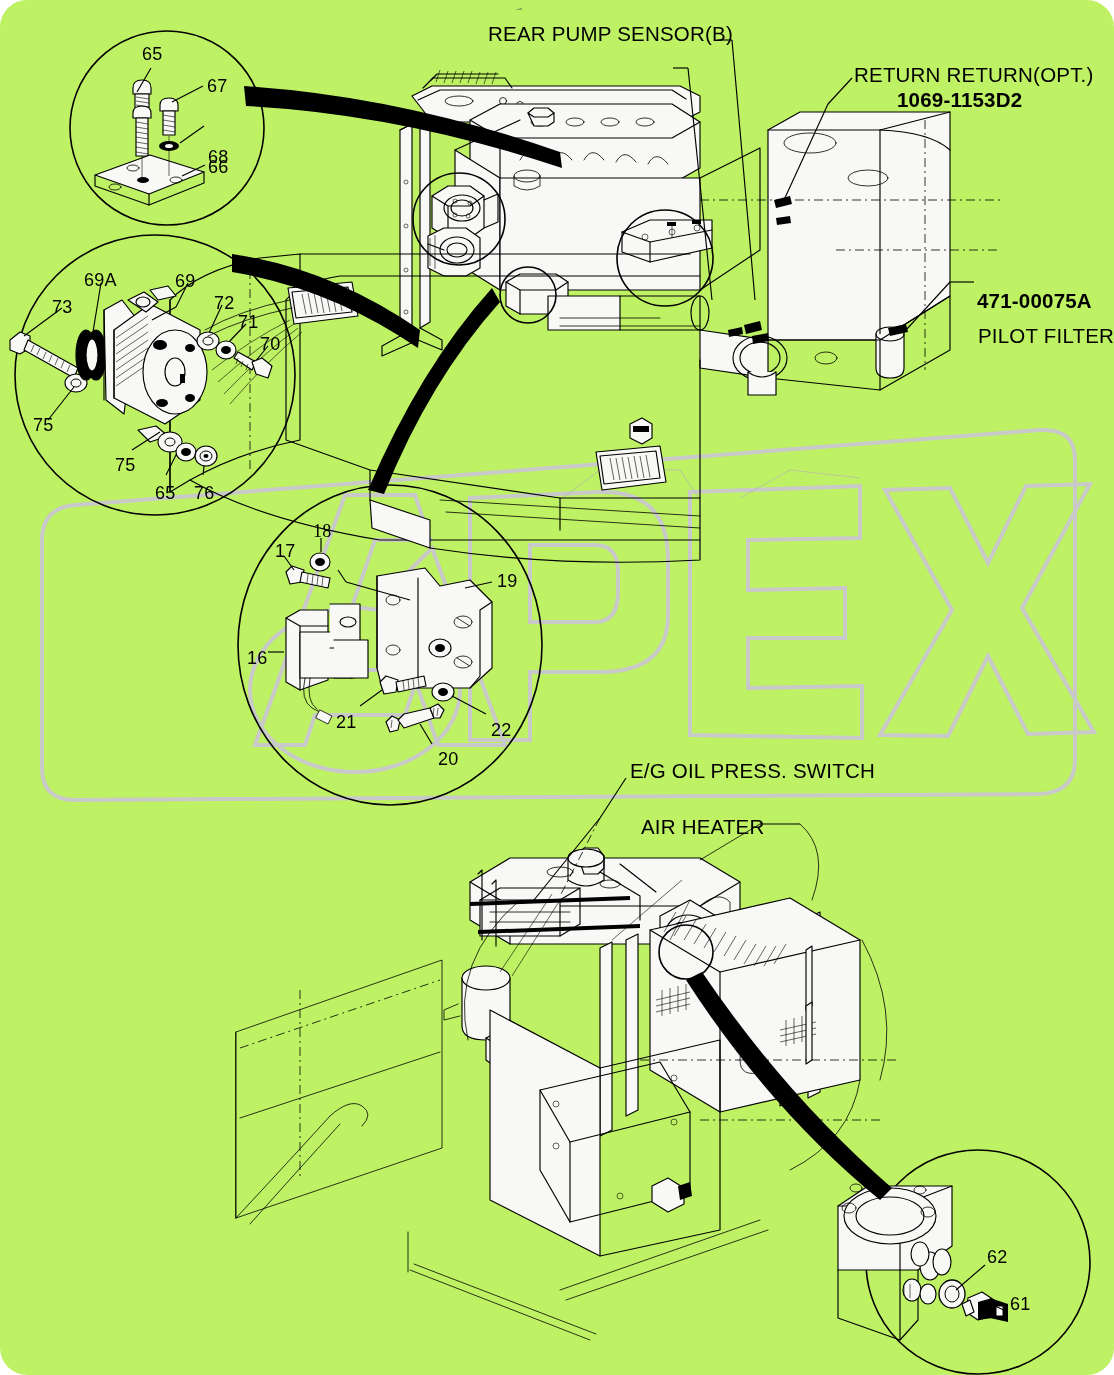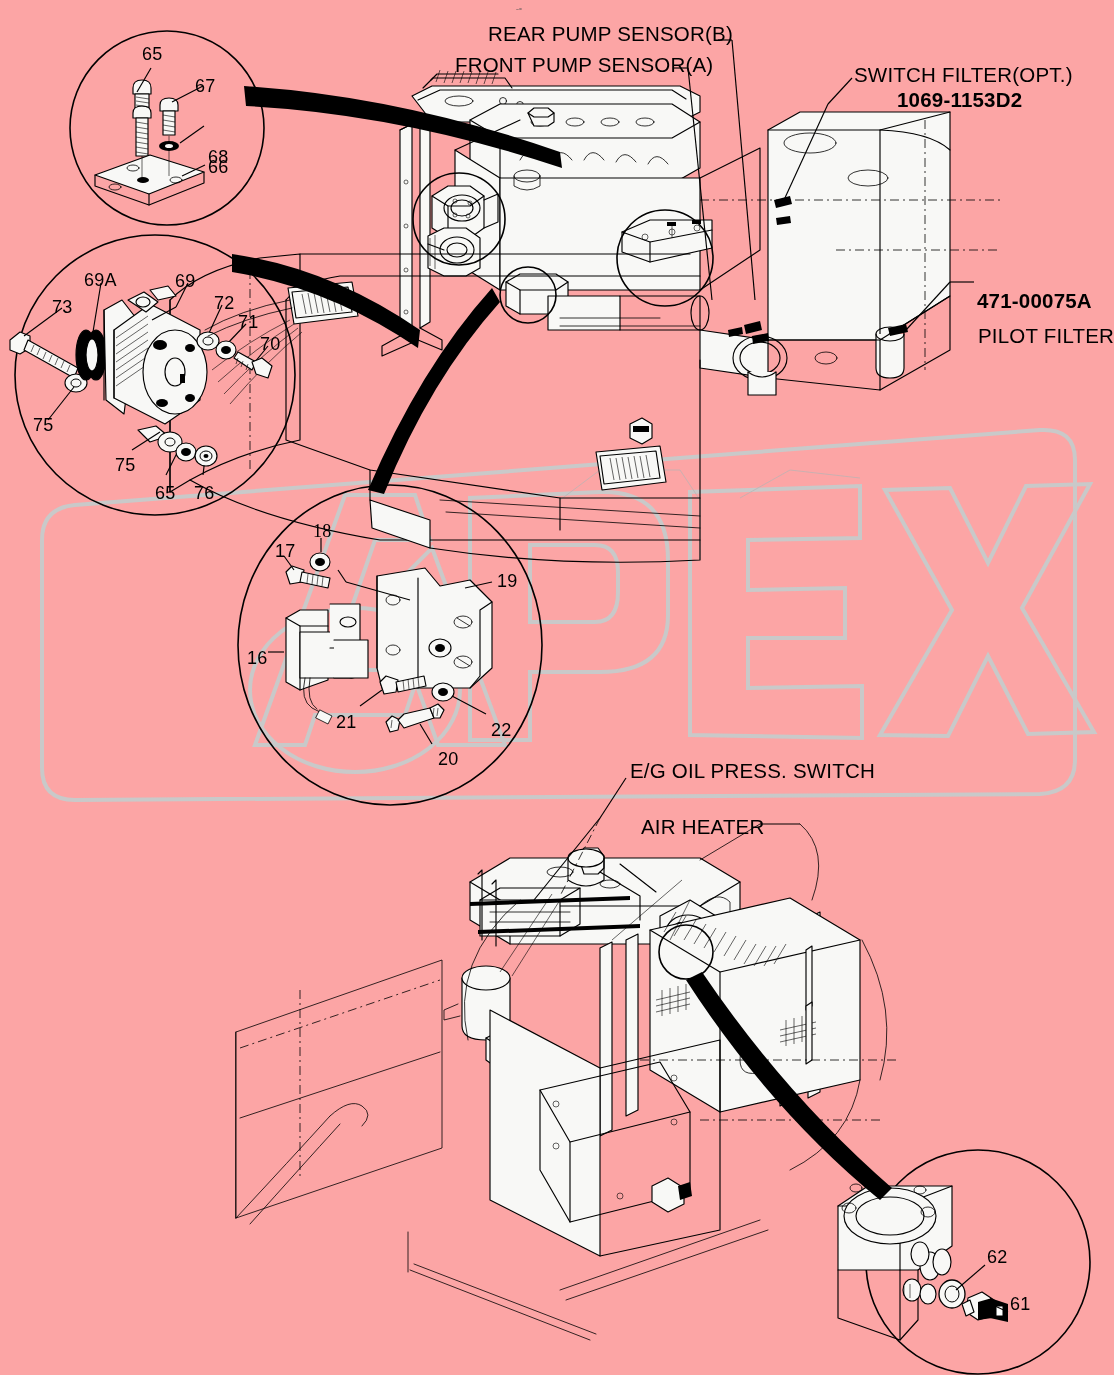--- a/index.html
+++ b/index.html
@@ -1,22 +1,23 @@
 <!DOCTYPE html>
 <html><head>
 <meta charset="utf-8">
 <title>Parts Diagram</title>
 <style>
   html,body{margin:0;padding:0;background:#ffffff;}
   body{font-family:"Liberation Sans", sans-serif;}
   #sheet{
     position:relative;
     width:1114px;height:1375px;
-    background:#fca5a5;
+    background:#bef264;
     overflow:hidden;
+    border-radius:27px;
   }
   #sheet svg{position:absolute;left:0;top:0;width:1114px;height:1375px;}
   .callout{
     position:absolute;
     font-family:"Liberation Sans", sans-serif;
     color:#000;
     white-space:pre;
     letter-spacing:0.2px;
   }
   .cap{font-size:20.5px;font-weight:400;}
@@ -882,30 +883,29 @@
       <path d="M232 254 Q330 268 420 330 L418 348 Q330 288 232 272 Z"></path>
 
       <path d="M500 302 Q430 380 384 494 L368 490 Q420 368 492 288 Z"></path>
 
       <path d="M686 980 Q770 1110 880 1200 L892 1188 Q786 1096 702 972 Z"></path>
     </g>
 
   </svg>
 
   <div class="callout cap" style="left:488px;top:22px;">REAR PUMP SENSOR(B)</div>
-  <div class="callout cap" style="left:455px;top:53px;">FRONT PUMP SENSOR(A)</div>
-  <div class="callout cap" style="left:854px;top:63px;">SWITCH FILTER(OPT.)</div>
+  <div class="callout cap" style="left:854px;top:63px;">RETURN RETURN(OPT.)</div>
   <div class="callout cap" style="left:897px;top:88px;font-weight:700;">1069-1153D2</div>
   <div class="callout cap" style="left:978px;top:280px;margin-top:44px;">PILOT FILTER</div>
   <div class="callout cap" style="left:977px;top:289px;font-weight:700;">471-00075A</div>
   <div class="callout cap" style="left:630px;top:759px;">E/G OIL PRESS. SWITCH</div>
   <div class="callout cap" style="left:641px;top:815px;">AIR HEATER</div>
 
   <div class="callout num" style="left:142px;top:44px;">65</div>
-  <div class="callout num" style="left:195px;top:76px;">67</div>
+  <div class="callout num" style="left:207px;top:76px;">67</div>
   <div class="callout num" style="left:208px;top:117px;margin-top:30px;">68</div>
   <div class="callout num" style="left:208px;top:157px;">66</div>
 
   <div class="callout num" style="left:84px;top:270px;">69A</div>
   <div class="callout num" style="left:175px;top:271px;">69</div>
   <div class="callout num" style="left:52px;top:297px;">73</div>
   <div class="callout num" style="left:214px;top:293px;">72</div>
   <div class="callout num" style="left:238px;top:312px;">71</div>
   <div class="callout num" style="left:260px;top:334px;">70</div>
   <div class="callout num" style="left:33px;top:415px;">75</div>

